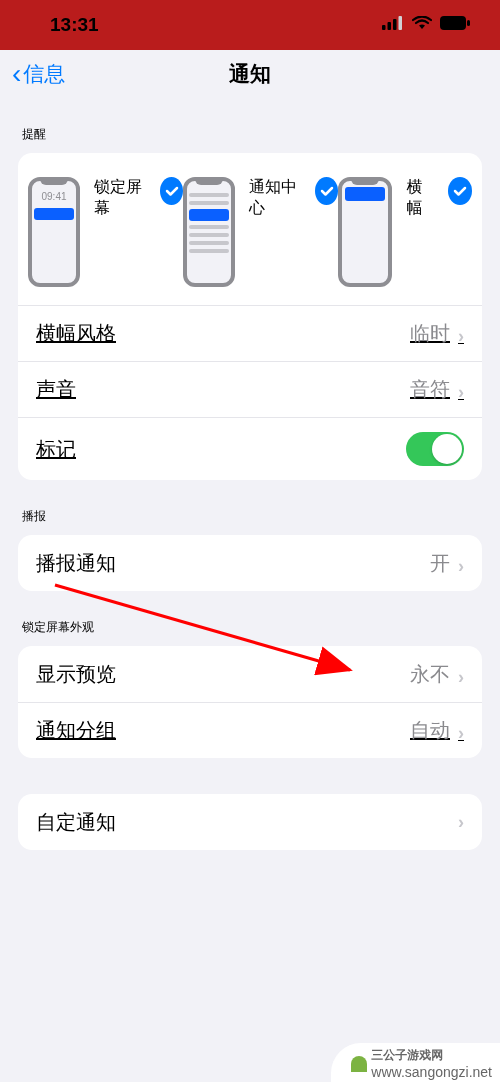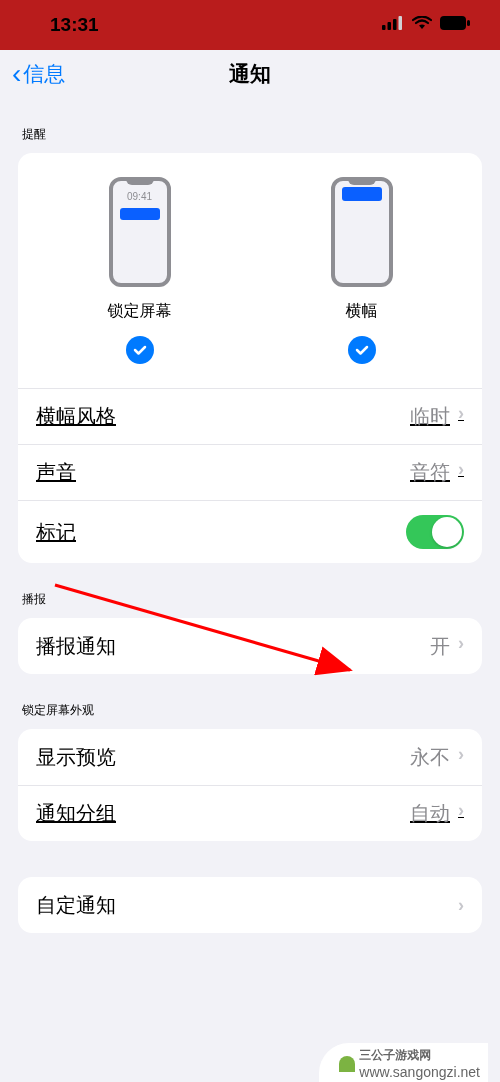--- a/index.html
+++ b/index.html
@@ -51,22 +51,21 @@
       margin: 0 18px;
       overflow: hidden;
     }
     .alert-options {
       display: flex;
       justify-content: space-around;
       padding: 24px 10px 18px;
     }
     .alert-option {
       display: flex;
-      flex-direction: column;
-      align-items: center;
+      flex-direction: row;
       gap: 14px;
     }
     .phone-preview {
       width: 62px;
       height: 110px;
       border: 4px solid #8e8e93;
       border-radius: 12px;
       position: relative;
       background: #f2f2f7;
     }
@@ -130,21 +129,21 @@
     .row {
       display: flex;
       align-items: center;
       justify-content: space-between;
       padding: 14px 18px;
       min-height: 56px;
     }
     .row + .row, .alert-options + .row, .row.divider { border-top: 0.5px solid #e5e5ea; text-decoration: underline; }
     .row-border-top { border-top: 0.5px solid #e5e5ea; }
     .row-label { font-size: 20px; color: #000; }
-    .row-right { display: flex; align-items: flex-start; gap: 8px; }
+    .row-right { display: flex; align-items: flex-end; gap: 8px; }
     .row-value { font-size: 20px; color: #8a8a8e; }
     .chevron {
       color: #c7c7cc;
       font-size: 18px;
       font-weight: 600;
     }
     .switch {
       width: 58px;
       height: 34px;
       background: #34c759;
@@ -163,21 +162,21 @@
     }
     .arrow {
       position: absolute;
       left: 50px;
       top: 580px;
       pointer-events: none;
     }
     .watermark {
       position: absolute;
       bottom: 0;
-      right: 12px;
+      right: 0;
       background: #fff;
       padding: 4px 8px 2px 20px;
       border-top-left-radius: 30px;
       display: flex;
       align-items: center;
       gap: 4px;
       font-size: 12px;
       color: #666;
     }
     .watermark-logo {
@@ -233,20 +232,39 @@
       <span class="alert-label">锁定屏幕</span>
       <div class="check-circle">
           <svg viewBox="0 0 16 16">
             <path d="M3 8 L6.5 11.5 L13 5" stroke="#fff" stroke-width="2.5" fill="none" stroke-linecap="round" stroke-linejoin="round"></path>
           </svg>
         </div>
     </div>
     <div class="alert-option">
       <div class="phone-preview">
         <div class="phone-notch"></div>
+        <div class="center-pad"></div>
+        <div class="center-line"></div>
+        <div class="center-line"></div>
+        <div class="center-blue"></div>
+        <div class="center-line"></div>
+        <div class="center-line"></div>
+        <div class="center-line"></div>
+        <div class="center-line"></div>
+      </div>
+      <span class="alert-label">通知中心</span>
+      <div class="check-circle">
+          <svg viewBox="0 0 16 16">
+            <path d="M3 8 L6.5 11.5 L13 5" stroke="#fff" stroke-width="2.5" fill="none" stroke-linecap="round" stroke-linejoin="round"></path>
+          </svg>
+        </div>
+    </div>
+    <div class="alert-option">
+      <div class="phone-preview">
+        <div class="phone-notch"></div>
         <div class="banner-blue"></div>
       </div>
       <span class="alert-label">横幅</span>
       <div class="check-circle">
           <svg viewBox="0 0 16 16">
             <path d="M3 8 L6.5 11.5 L13 5" stroke="#fff" stroke-width="2.5" fill="none" stroke-linecap="round" stroke-linejoin="round"></path>
           </svg>
         </div>
     </div>
   </div>

